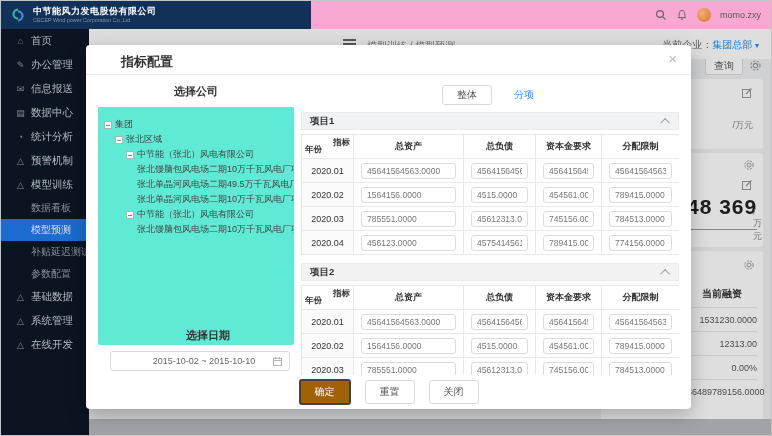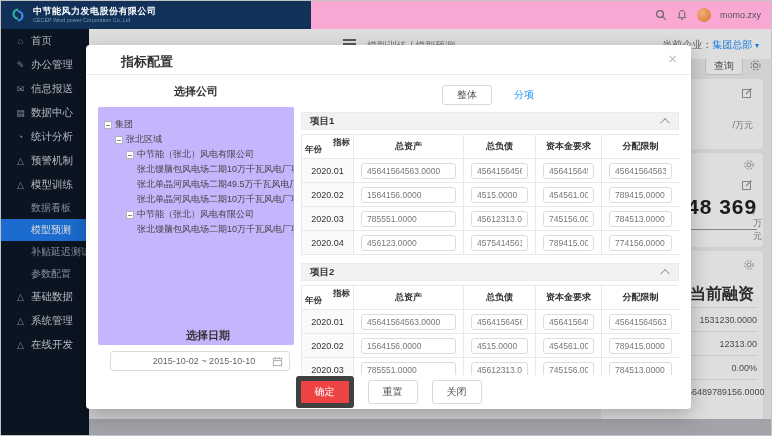--- a/index.html
+++ b/index.html
@@ -42,34 +42,34 @@
   .card{position:absolute;background:#fff;border-radius:3px;left:600px;right:8px;}
   .card1{top:78px;height:70px;}
   .card2{top:152px;height:94px;}
   .card3{top:250px;bottom:0;}
   .icon-tr{position:absolute;width:12px;height:12px;color:#999;}
   .unit-sm{position:absolute;right:10px;font-size:9px;color:#888;}
   .amount{position:absolute;left:86px;top:42px;font-size:21px;font-weight:bold;color:#222;letter-spacing:1px;}
   .amount-unit{position:absolute;left:152px;top:54px;font-size:9px;color:#888;}
   .amount-line{position:absolute;left:84px;right:6px;top:76px;border-bottom:1px solid #9a9a9a;}
   .fin-col{position:absolute;left:86px;right:6px;top:30px;}
-  .fin-head{height:26px;line-height:26px;text-align:center;font-size:16px;font-weight:bold;color:#333;}
+  .fin-head{height:26px;line-height:26px;text-align:center;font-size:10px;font-weight:bold;color:#333;}
   .fin-cell{height:24px;line-height:24px;text-align:right;font-size:9px;color:#555;border-top:1px solid #e8e8e8;}
   .bottom-band{position:absolute;left:88px;right:0;top:418px;height:18px;background:#b9bcc1;}
   
   .mask{position:absolute;left:0;top:28px;right:0;bottom:0;background:rgba(0,0,0,.13);z-index:2;}
   .modal{position:absolute;left:85px;top:44px;width:605px;height:364px;background:#fff;border-radius:4px;
          box-shadow:0 6px 20px rgba(0,0,0,.25);z-index:3;}
   .modal-header{position:relative;height:30px;border-bottom:1px solid #ececec;}
   .modal-title{position:absolute;left:35px;top:8px;font-size:13px;font-weight:bold;color:#333;}
   .modal-close{position:absolute;right:14px;top:5px;font-size:15px;color:#bbb;cursor:pointer;}
   .modal-body{position:absolute;top:31px;left:0;right:0;bottom:34px;}
   .left-col{position:absolute;left:12px;top:8px;width:196px;bottom:0;text-align:center;}
   .sec-label{font-size:11px;color:#333;font-weight:bold;}
-  .tree-box{margin-top:8px;height:238px;background:#c4b5fd;border-radius:2px;padding:10px 6px;overflow:hidden;}
+  .tree-box{margin-top:8px;height:238px;background:#5eead4;border-radius:2px;padding:10px 6px;overflow:hidden;}
   .tree-item{display:flex;align-items:center;font-size:9px;color:#444;line-height:15px;white-space:nowrap;cursor:pointer;}
   .expander{width:8px;height:8px;border:1px solid #b3b3b3;background:#fff;margin-right:3px;position:relative;flex:0 0 8px;}
   .expander::after{content:"";position:absolute;left:1px;right:1px;top:3px;height:1px;background:#888;}
   .date-block{position:absolute;left:12px;bottom:4px;width:100%;}
   .date-input{margin-top:8px;width:180px;height:20px;border:1px solid #d9d9d9;border-radius:3px;background:#fff;
               position:relative;font-size:9px;color:#666;line-height:18px;padding-left:8px;}
   .cal-icon{position:absolute;right:6px;top:4px;width:11px;height:11px;color:#aaa;}
   .right-col{position:absolute;left:215px;top:0;width:378px;bottom:0;overflow:hidden;}
   .tabs-row{display:flex;justify-content:center;align-items:center;gap:18px;margin-top:10px;height:18px;}
   .tab-plain{border:1px solid #d9d9d9;background:#fff;border-radius:3px;font-size:10px;color:#555;
@@ -84,21 +84,21 @@
   .metrics th{font-weight:bold;background:#fff;}
   td.year{background:#fafafa;}
   .corner{position:relative;background:linear-gradient(to bottom right,transparent 49.5%,#e2e2e2 49.5%,#e2e2e2 50.5%,transparent 50.5%);}
   .corner .ct{position:absolute;right:3px;top:2px;font-size:8.5px;}
   .corner .cb{position:absolute;left:3px;bottom:2px;font-size:8.5px;}
   input.metric{width:calc(100% - 14px);height:16px;border:1px solid #dcdcdc;border-radius:3px;font-size:8.5px;
                color:#777;padding:0 5px;font-family:inherit;background:#fff;}
   .modal-footer{position:absolute;bottom:0;left:0;right:0;height:34px;display:flex;align-items:center;
                 justify-content:center;gap:14px;}
   .btn{font-size:10px;border-radius:3px;padding:4px 14px;cursor:pointer;font-family:inherit;}
-  .btn-primary{background:#ef4444;border:5px solid #404040;color:#fff;}
+  .btn-primary{background:#a16207;border:2px solid #404040;color:#fff;}
   .btn-default{background:#fff;border:1px solid #d9d9d9;color:#555;}
 </style>
 </head>
 <body>
 
 <div class="app">
 
   <div class="bg-layer">
 
     <div class="header">

